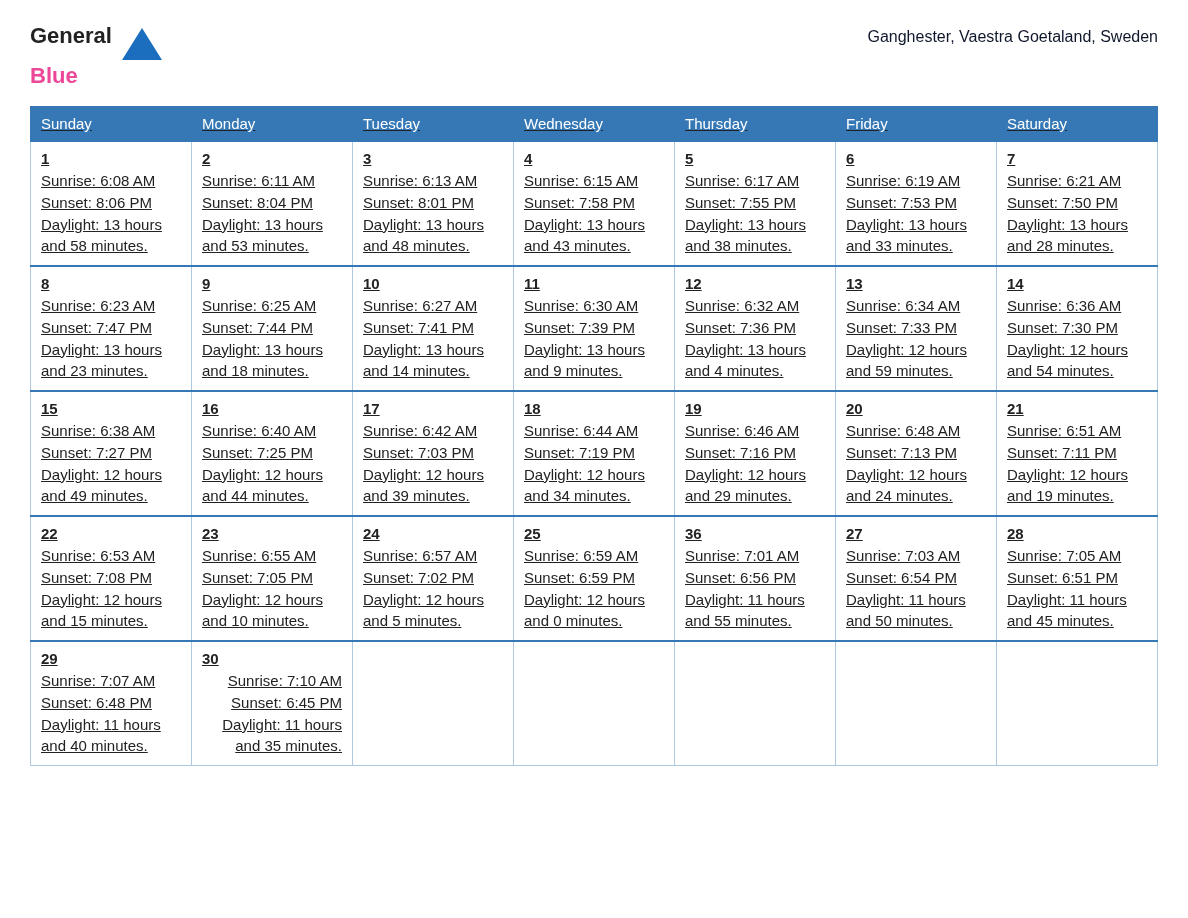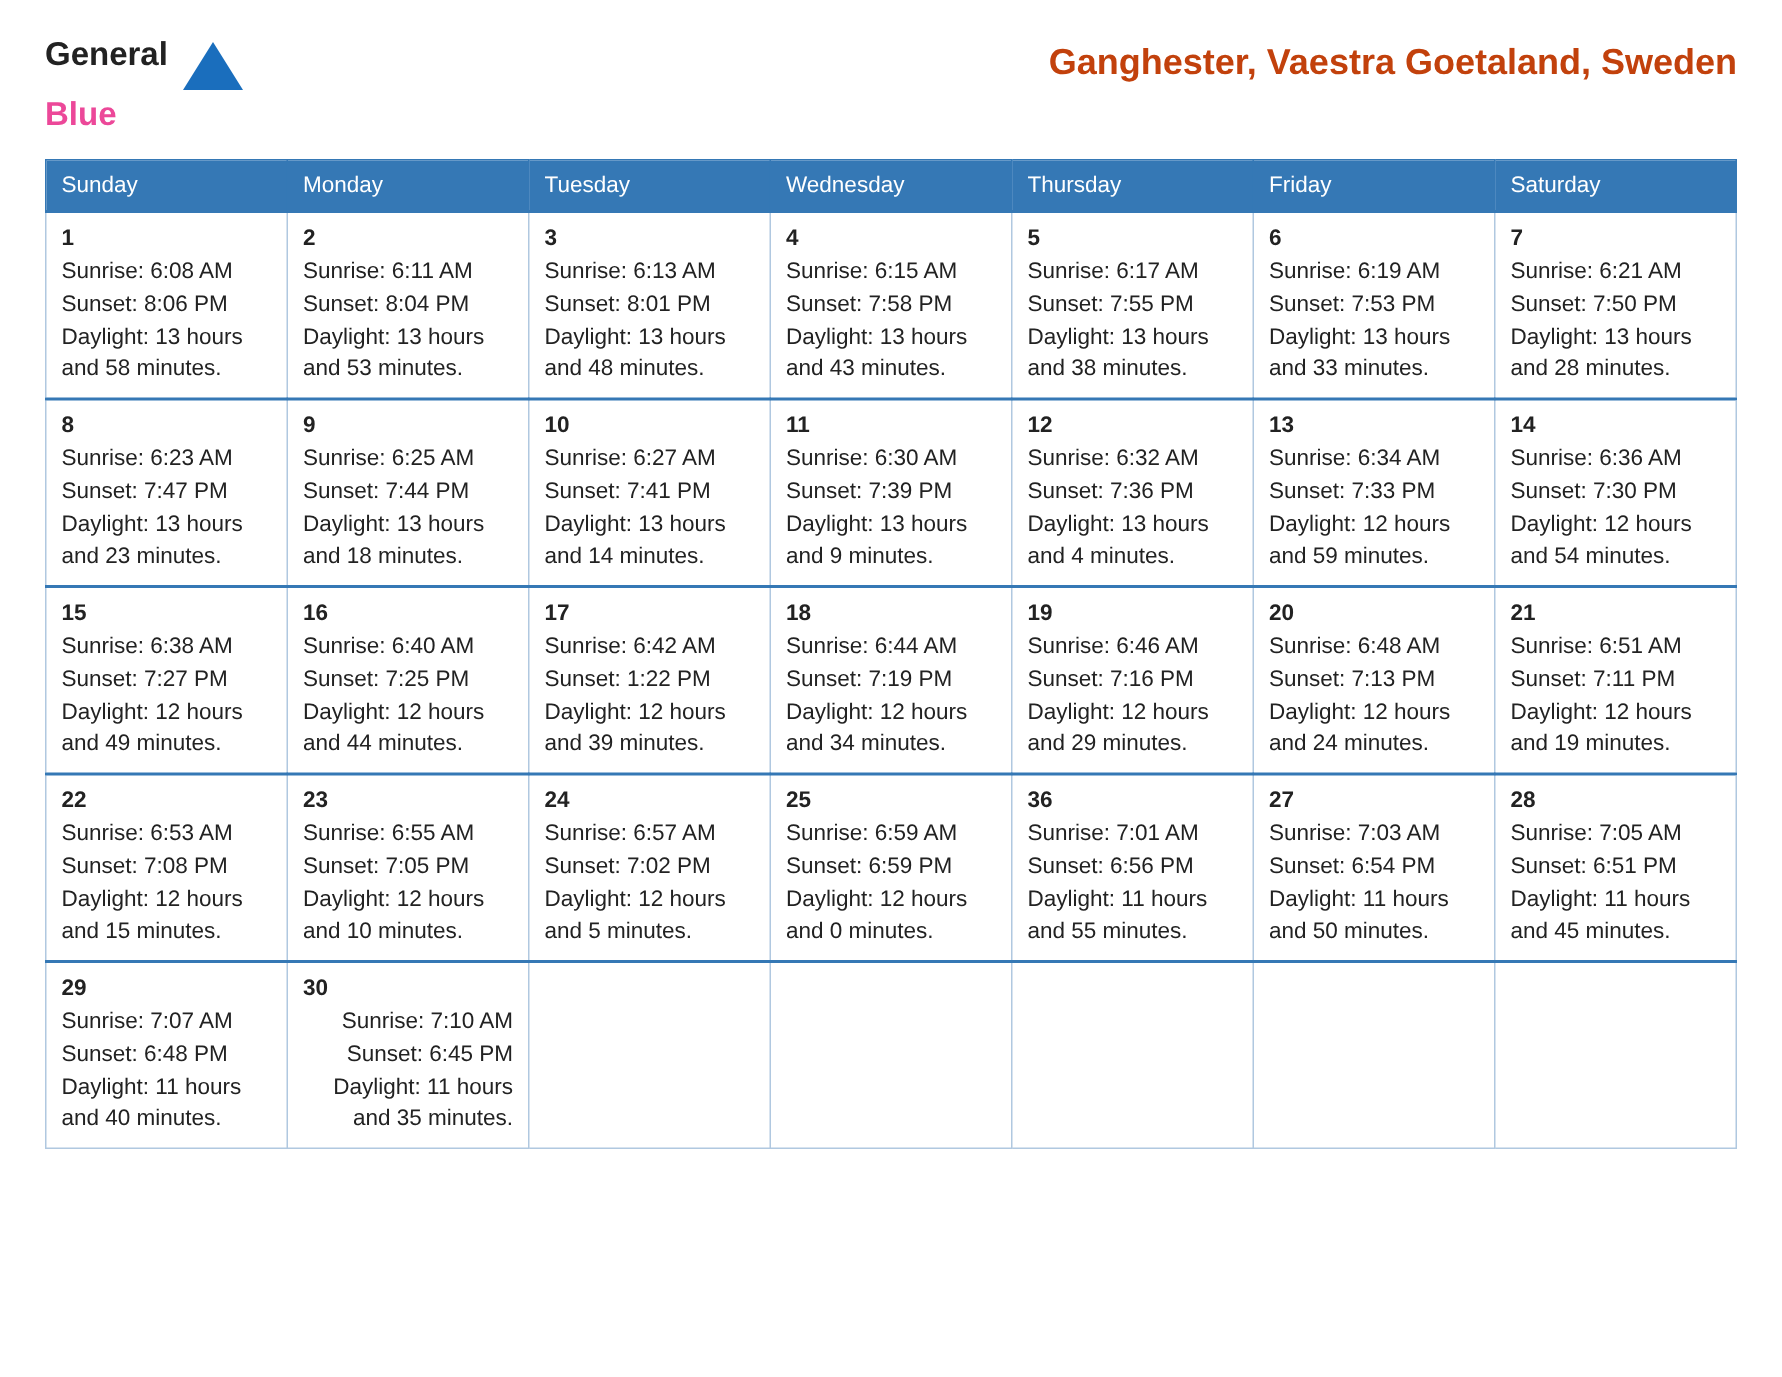--- a/index.html
+++ b/index.html
@@ -41,23 +41,23 @@
     .title-block {
       text-align: right;
     }
     .title-block h1 {
       font-size: 42px;
       font-weight: bold;
       color: #222;
       line-height: 1.1;
     }
     .title-block h2 {
-      font-size: 24px;
-      font-weight: bold;
-      color: #c2410c;
+      font-size: 16px;
+      font-weight: normal;
+      color: #0f172a;
       margin-top: 4px;
     }
     .calendar {
       width: 100%;
       border-collapse: collapse;
       border: 1px solid #3578b5;
     }
     .calendar th {
       background-color: #3578b5;
       color: #fff;
@@ -81,20 +81,21 @@
       font-weight: bold;
       display: block;
       margin-bottom: 3px;
     }
     .calendar td .day-info {
       font-size: 15px;
       line-height: 1.45;
     }
     .calendar tr {
       border-bottom: 2px solid #3578b5;
+      text-decoration: underline;
     }
     .calendar tbody tr:last-child {
       border-bottom: none;
     }
     .logo-svg {
       width: 50px;
       height: 40px;
     }
   </style>
 </head>
@@ -227,21 +228,21 @@
         </td>
         <td>
           <span class="day-num">16</span>
           <div class="day-info" style="white-space: pre-line;">Sunrise: 6:40 AM
 Sunset: 7:25 PM
 Daylight: 12 hours and 44 minutes.</div>
         </td>
         <td>
           <span class="day-num">17</span>
           <div class="day-info" style="white-space: pre-line;">Sunrise: 6:42 AM
-Sunset: 1:22 PM
+Sunset: 7:03 PM
 Daylight: 12 hours and 39 minutes.</div>
         </td>
         <td>
           <span class="day-num">18</span>
           <div class="day-info" style="white-space: pre-line;">Sunrise: 6:44 AM
 Sunset: 7:19 PM
 Daylight: 12 hours and 34 minutes.</div>
         </td>
         <td>
           <span class="day-num">19</span>

